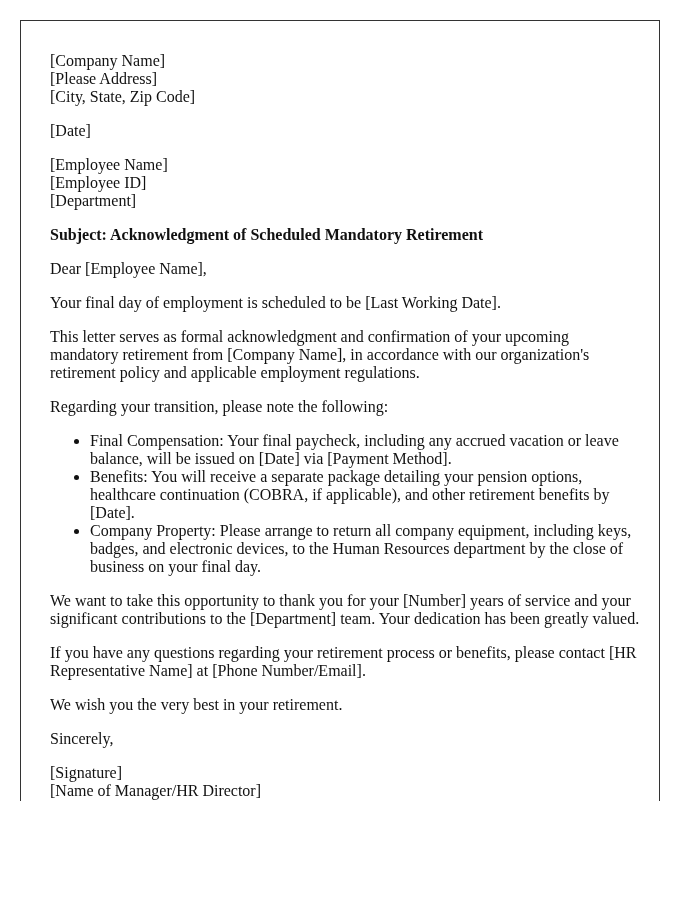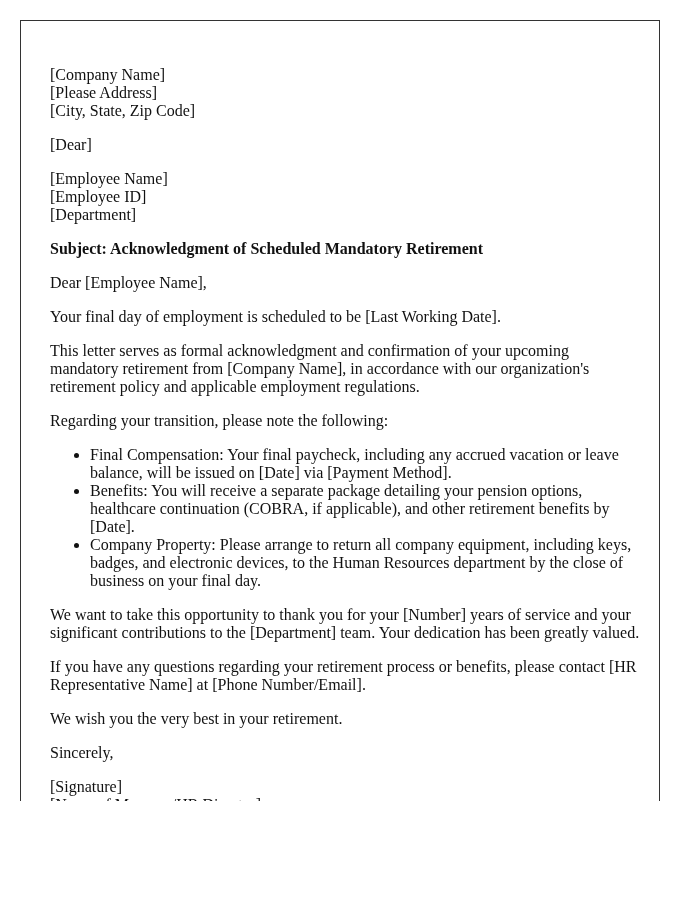--- a/index.html
+++ b/index.html
@@ -26,21 +26,21 @@
       position: absolute;
       left: 29px;
       top: 29px;
       width: 590px;
       font-family: "Liberation Serif", "DejaVu Serif", serif;
       font-size: 16px;
       line-height: 18px;
       color: #111;
     }
     p {
-      margin: 16px 0 16px 0;
+      margin: 2px 0 16px 0;
     }
     .subject {
       font-weight: bold;
     }
     ul {
       margin: 0 0 16px 0;
       padding-left: 40px;
     }
     li {
       margin: 0;
@@ -54,21 +54,21 @@
 
 <div class="page">
   <div class="content">
 
     <p>
       <span>[Company Name]</span><br>
       <span>[Please Address]</span><br>
       <span>[City, State, Zip Code]</span>
     </p>
 
-    <p>[Dear]</p>
+    <p>[Date]</p>
 
     <p>
       <span>[Employee Name]</span><br>
       <span>[Employee ID]</span><br>
       <span>[Department]</span>
     </p>
 
     <p class="subject">Subject: Acknowledgment of Scheduled Mandatory Retirement</p>
 
     <p>Dear [Employee Name],</p>

